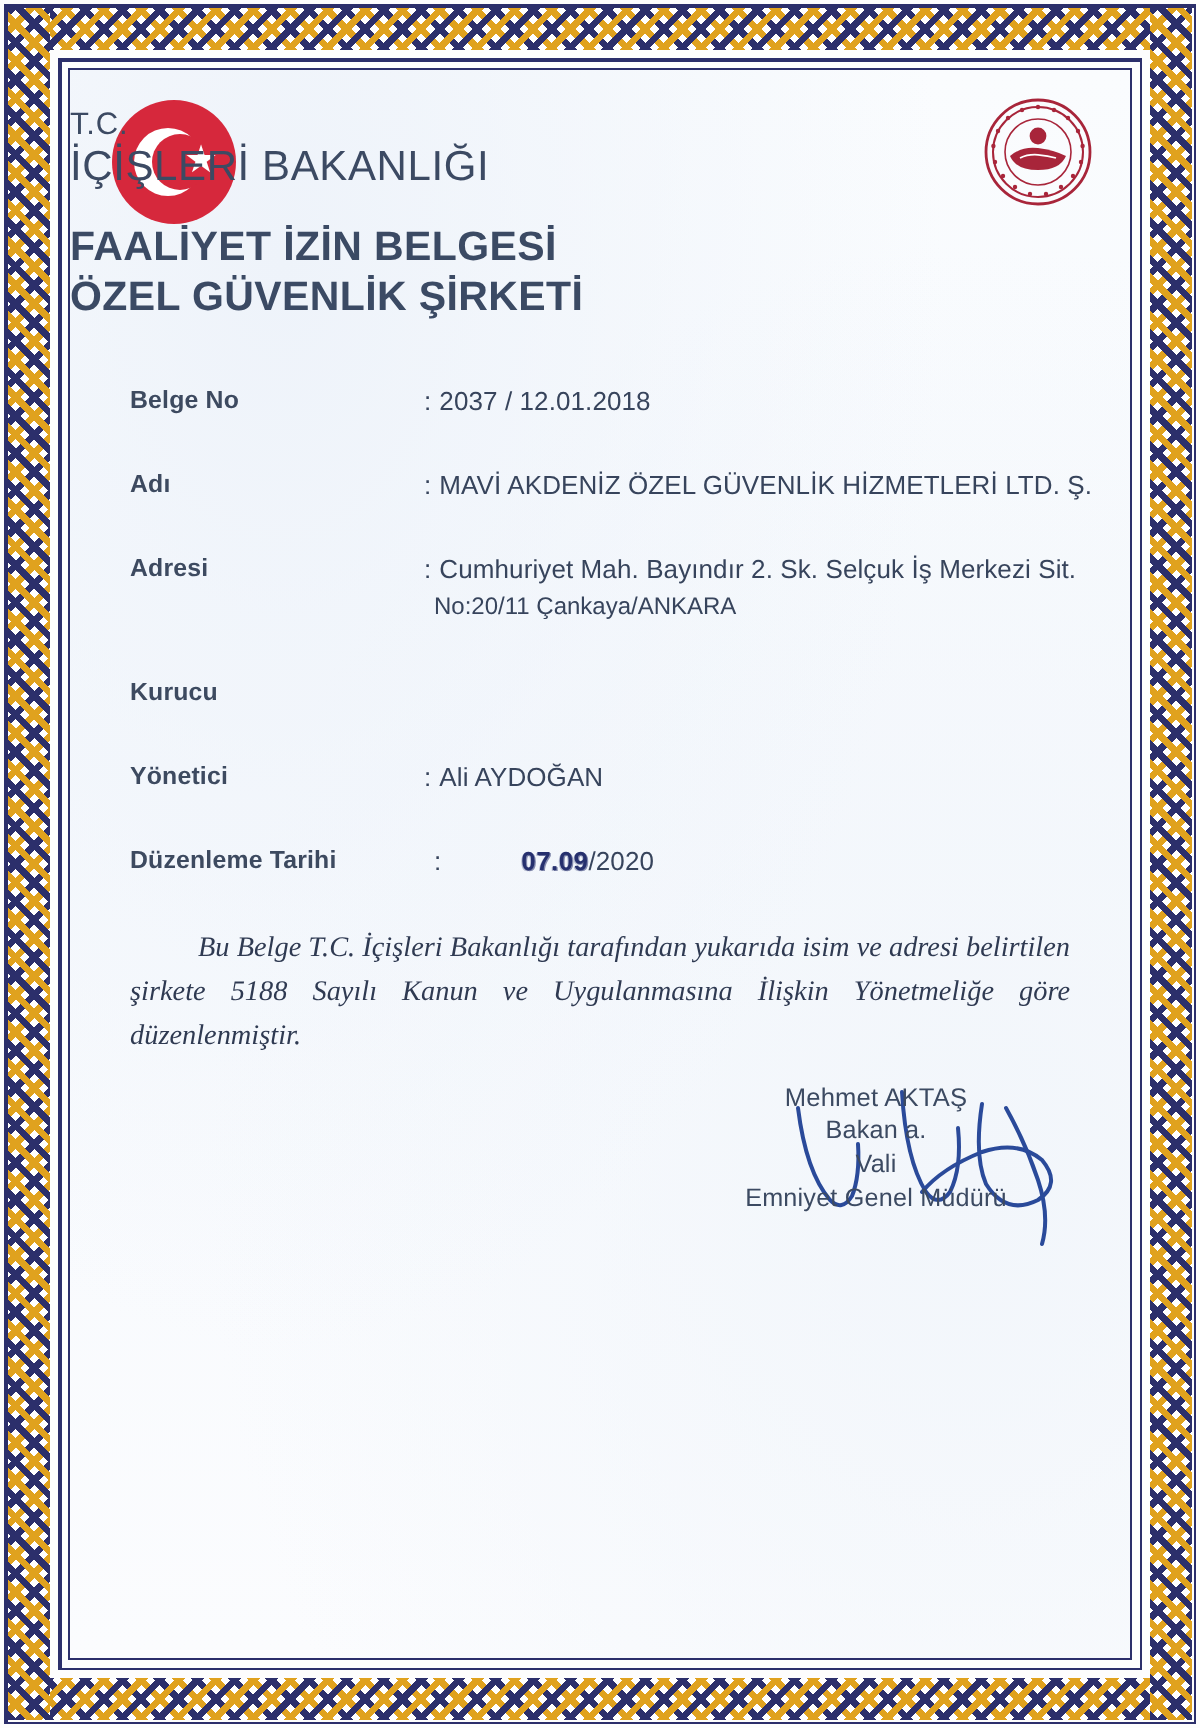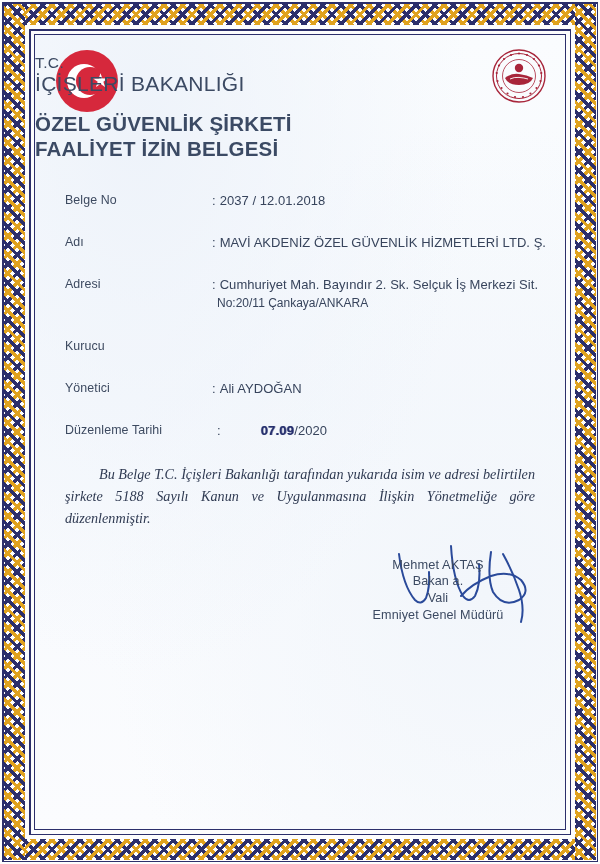--- a/index.html
+++ b/index.html
@@ -188,21 +188,21 @@
   }
   .field-row {
     position: relative;
     min-height: 21px;
   }
   .field-label {
     position: absolute;
     left: 0;
     top: 0;
     font-size: 12.4px;
-    font-weight: normal;
+    font-weight: bold;
     color: #3d4a60;
     letter-spacing: 0.1px;
     white-space: nowrap;
   }
   .field-value {
     position: absolute;
     left: 147px;
     top: 0;
     font-size: 13px;
     color: #37445c;
@@ -257,21 +257,21 @@
     height: 92px;
     pointer-events: none;
   }
   .sig-name, .sig-role {
     position: relative;
     font-size: 12.6px;
     color: #3c4a62;
     line-height: 17px;
     letter-spacing: 0.1px;
   }
-  .sig-name { font-size: 12.8px; margin-top: 16px; }
+  .sig-name { font-size: 12.8px; }
 </style>
 </head>
 <body>
 
 <div id="certificate">
 
   <div class="ornament-border">
     <div class="knot-band knot-h knot-top"></div>
     <div class="knot-band knot-h knot-bottom"></div>
     <div class="knot-band knot-v knot-left"></div>
@@ -328,22 +328,22 @@
         <circle cx="28" cy="20" r="4.2" fill="#a8253a"></circle>
         <path d="M14 30 q6 -5 14 -4 q8 1 14 4 q-3 7 -14 7 q-11 0 -14 -7 z" fill="#a8253a"></path>
         <path d="M19 31 q4 -2 9 -1.6 q5 0.4 9 1.6" fill="none" stroke="#ffffff" stroke-width="0.9"></path>
       </svg>
     </div>
 
     <div class="header-titles">
       <div class="tc-line">T.C.</div>
       <div class="ministry-line">İÇİŞLERİ BAKANLIĞI</div>
       <div class="doc-title">
+        <div>FAALİYET İZİN BELGESİ</div>
         <div>ÖZEL GÜVENLİK ŞİRKETİ</div>
-        <div>FAALİYET İZİN BELGESİ</div>
       </div>
     </div>
 
     <div class="fields">
 
       <div class="field-row" style="height:42px">
         <span class="field-label">Belge No</span>
         <span class="field-value"><span class="colon">:</span><span>2037 / 12.01.2018</span></span>
       </div>
 

